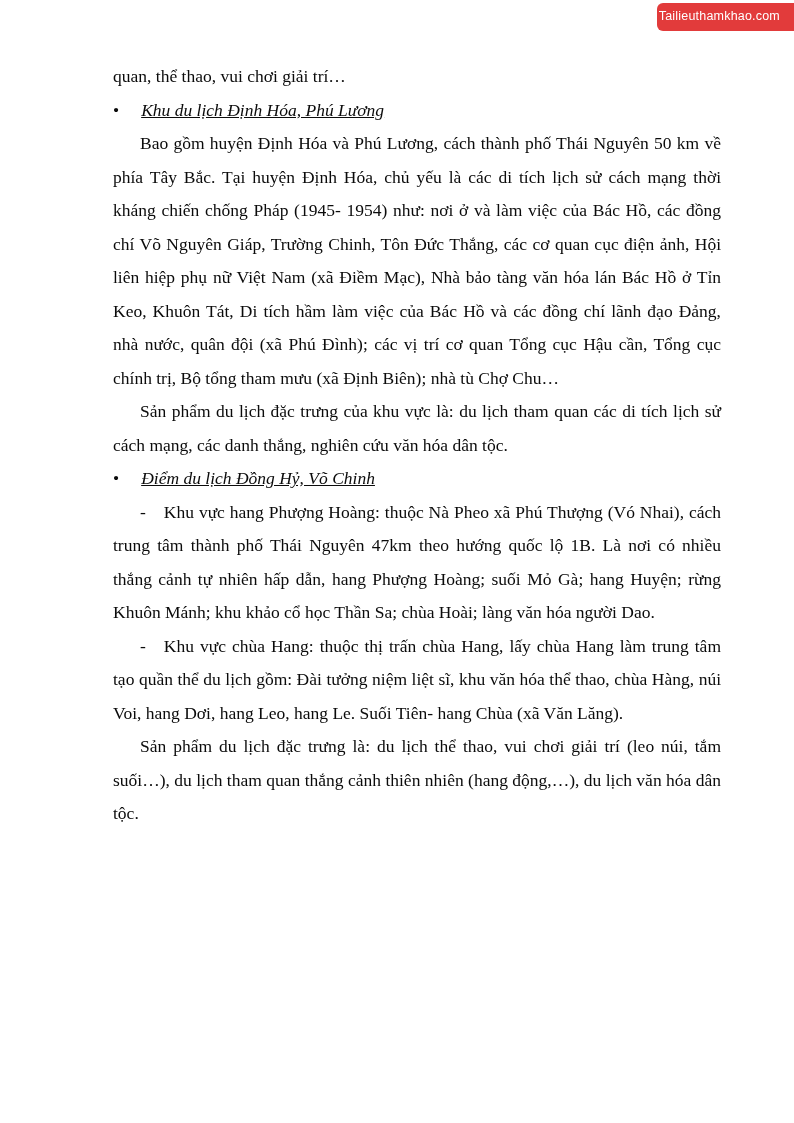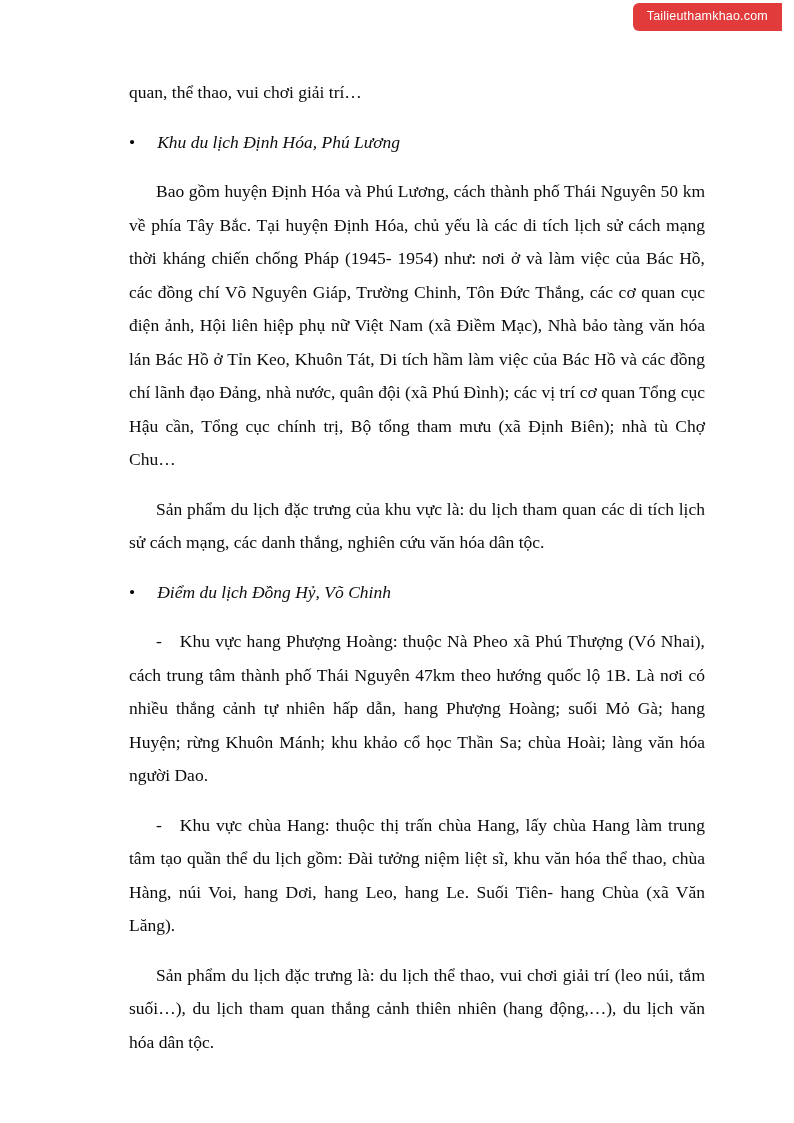--- a/index.html
+++ b/index.html
@@ -12,59 +12,60 @@
     width: 794px;
     height: 1123px;
     background: #ffffff;
     overflow: hidden;
     font-family: "Liberation Serif", serif;
     color: #0b0b0b;
   }
   .watermark {
     position: absolute;
     top: 3px;
-    right: 12px;
+    right: 0;
     background: #e23b3b;
     color: #ffffff;
     font-family: "Liberation Sans", sans-serif;
     font-size: 12.5px;
     line-height: 1;
-    padding: 7px 14px 8px 14px;
+    padding: 7px 14px 8px 2px;
     border-radius: 6px 0 0 6px;
     letter-spacing: 0.2px;
   }
   .content {
     position: absolute;
     left: 113px;
     top: 60px;
     width: 608px;
     font-size: 17.5px;
     line-height: 33.5px;
     text-align: justify;
   }
   .content p {
-    margin: 16px;
+    margin: 0;
     padding: 0;
   }
   .plain {
     text-indent: 0;
   }
   .para {
     text-indent: 27px;
   }
   .bullet-line {
     padding-left: 22px;
     text-align: left;
   }
   .bullet-marker {
     font-style: normal;
     margin-right: 22px;
   }
   .bullet-text {
     font-style: italic;
+    text-decoration: underline;
   }
   .dash-marker {
     margin-right: 18px;
   }
 </style>
 </head>
 <body>
 
 <div class="page">
 

